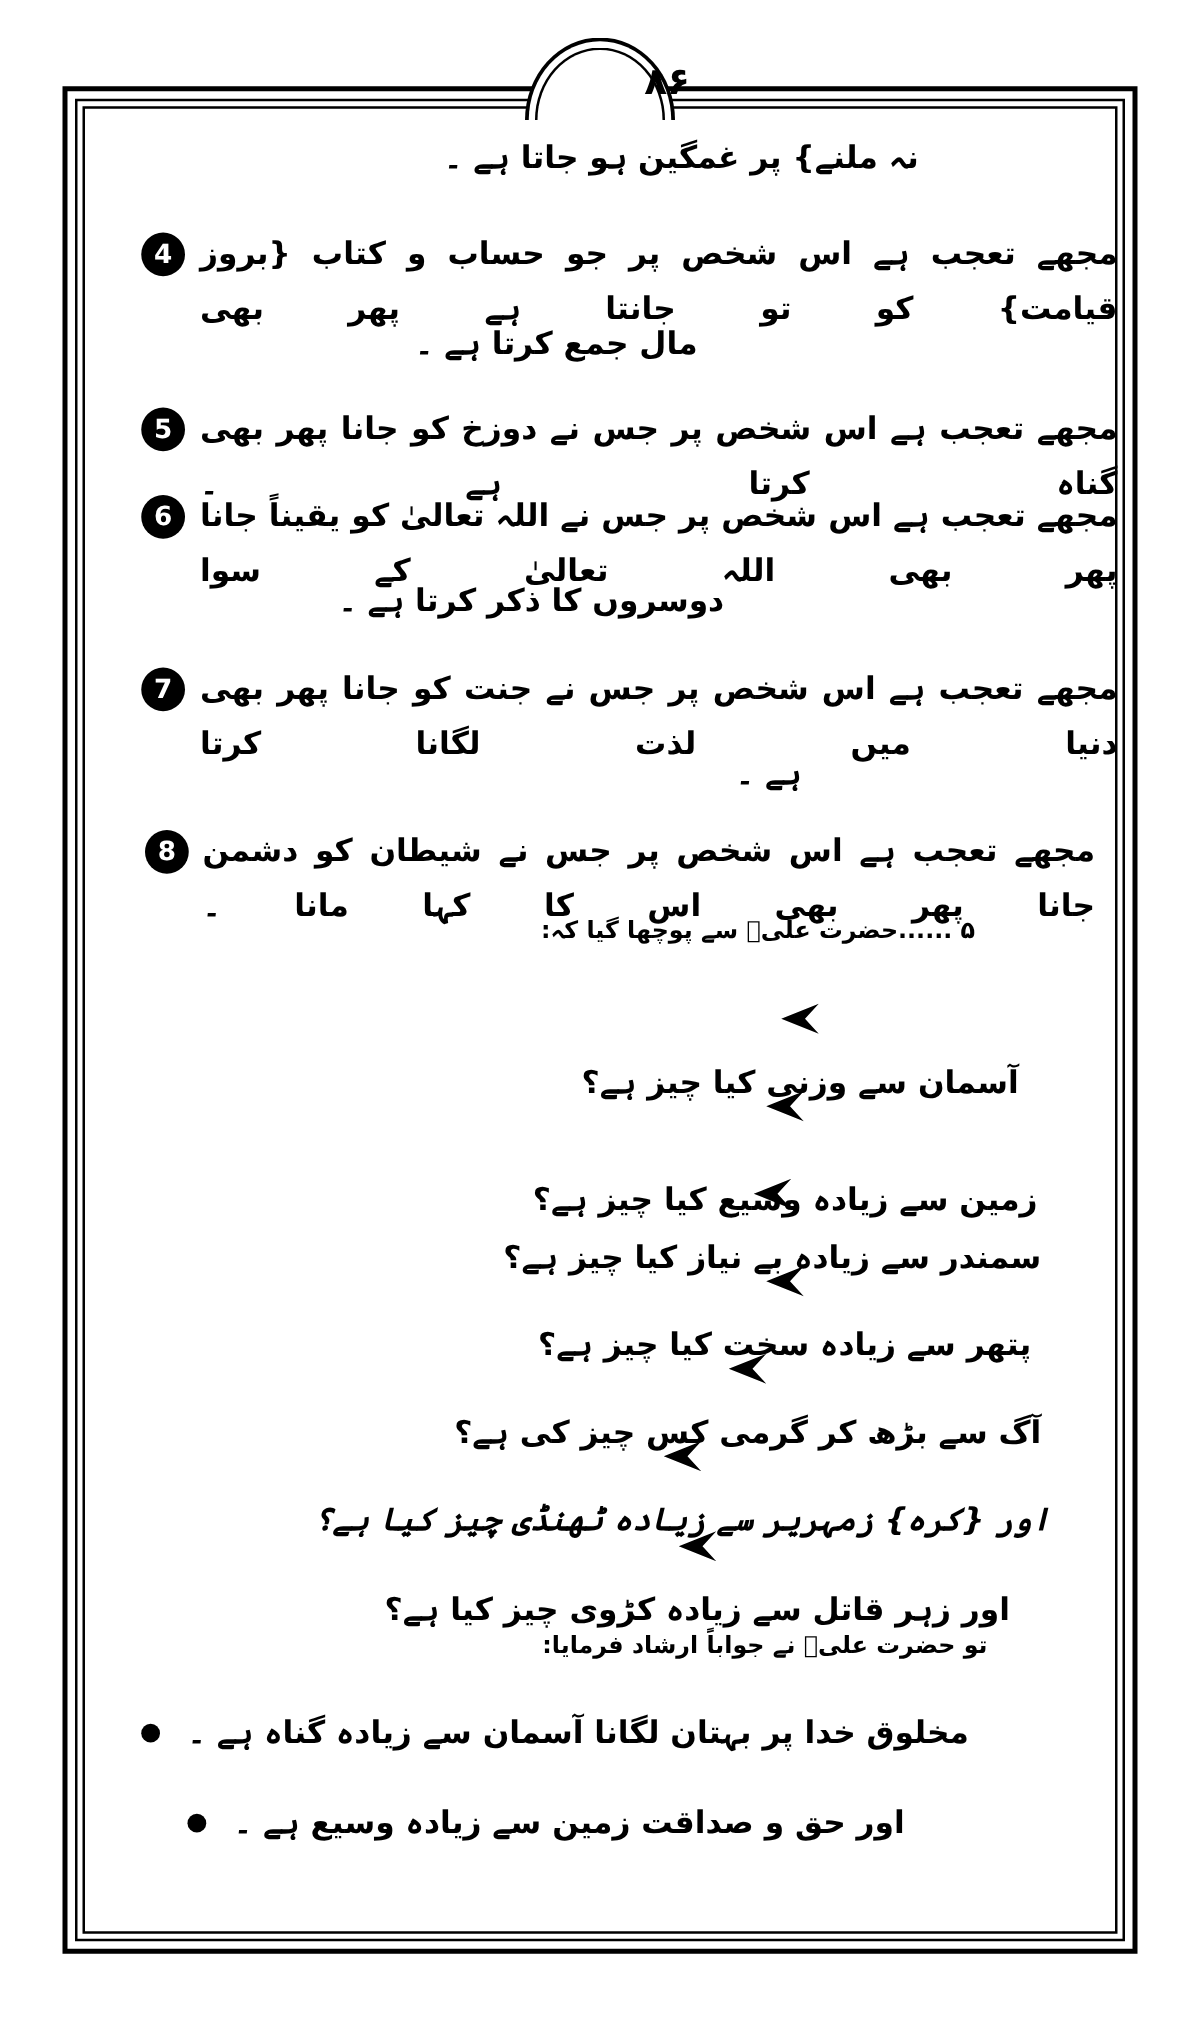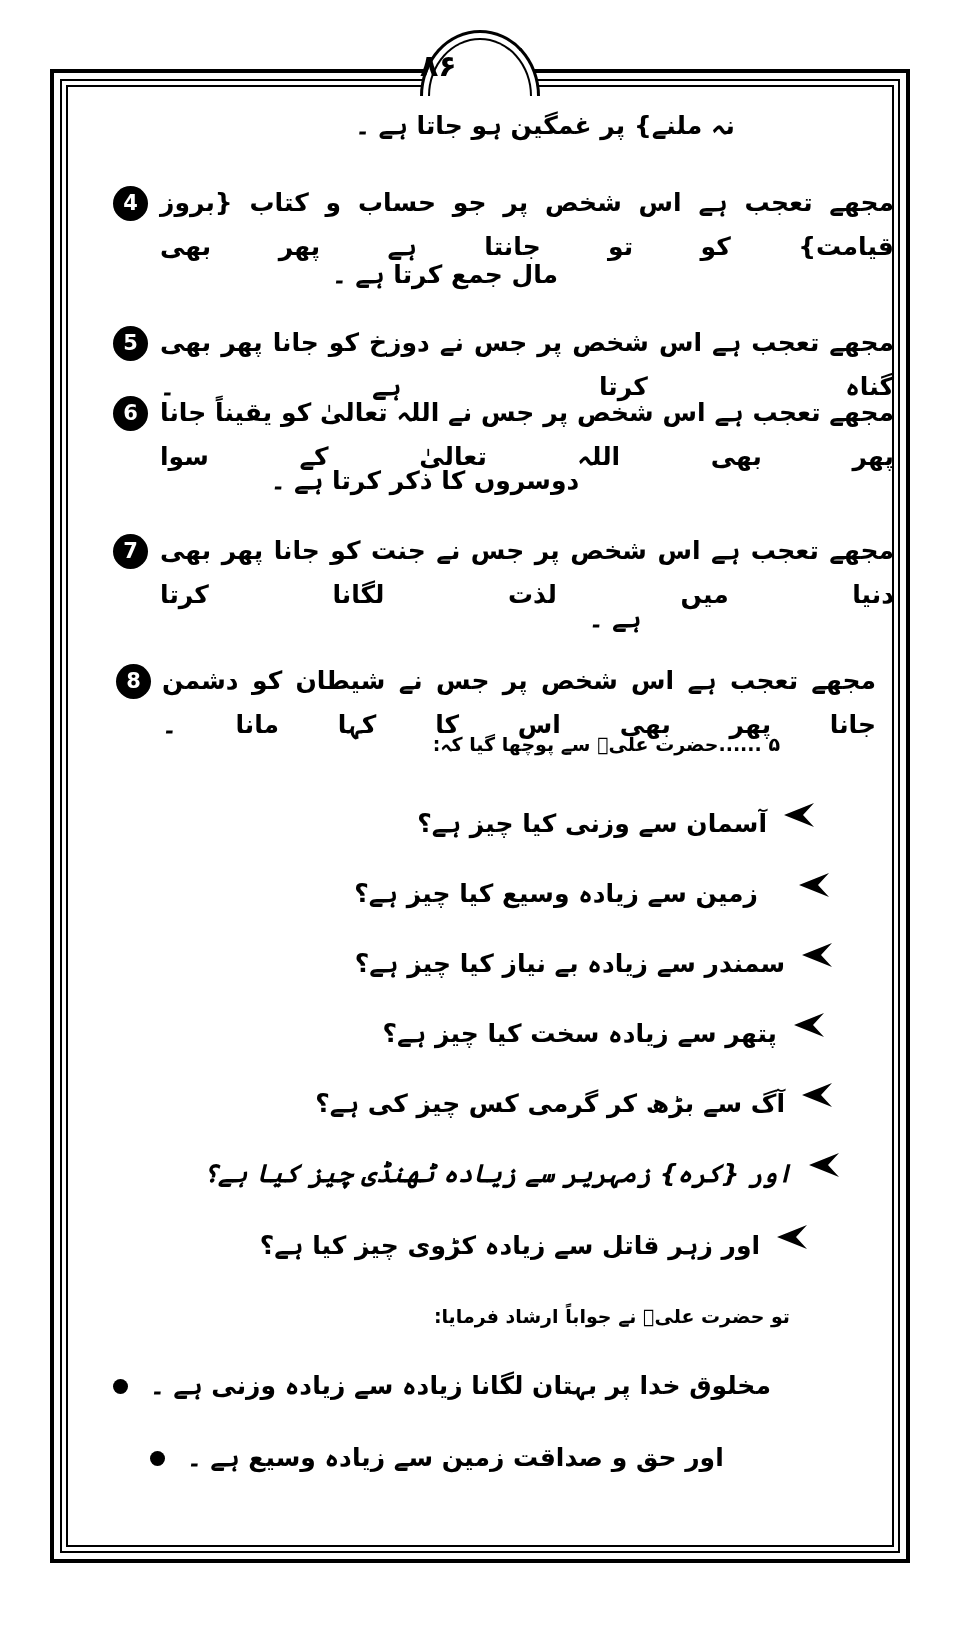--- a/index.html
+++ b/index.html
@@ -12,41 +12,41 @@
   .frame2 { left:60px; top:79px; width:840px; height:1474px; border-width:2px; }
   .frame3 { left:66px; top:85px; width:828px; height:1462px; border-width:2px; }
 
   
   .dome-outer { position:absolute; left:420px; top:30px; width:120px; height:66px;
      background:#fff; border:3px solid #000; border-bottom:none;
      border-radius:60px 60px 0 0 / 66px 66px 0 0; z-index:3; }
   .dome-inner { position:absolute; left:428px; top:38px; width:104px; height:58px;
      background:#fff; border:2px solid #000; border-bottom:none;
      border-radius:52px 52px 0 0 / 58px 58px 0 0; z-index:4; }
-  .page-num { position:absolute; left:420px; top:48px; width:120px; z-index:5;
-     text-align:left; font-size:30px; font-weight:bold; }
+  .page-num { position:absolute; left:432px; top:48px; width:120px; z-index:5;
+     text-align:right; font-size:30px; font-weight:bold; }
 
   
   .uline { position:absolute; direction:rtl; font-size:25px; font-weight:bold;
      line-height:44px; white-space:nowrap; z-index:2; }
   .ujust { position:absolute; direction:rtl; font-size:25px; font-weight:bold;
      line-height:44px; text-align:justify; text-align-last:justify; z-index:2; }
   .ucenter { position:absolute; direction:rtl; font-size:25px; font-weight:bold;
      line-height:44px; text-align:center; z-index:2; }
   .uright { position:absolute; direction:rtl; font-size:19px; font-weight:bold;
      line-height:44px; text-align:right; white-space:nowrap; z-index:2; }
 
   
   .num-circle { position:absolute; width:35px; height:35px; background:#000; color:#fff;
      border-radius:50%; text-align:center; line-height:35px; font-size:21px;
      font-weight:bold; z-index:2; }
 
   
-  .q-row { position:absolute; direction:rtl; display:flex; align-items:flex-start;
-     gap:16px; z-index:2; }
+  .q-row { position:absolute; direction:rtl; display:flex; align-items:center;
+     gap:16px; z-index:2;flex-direction:column; }
   .q-row .arrow { flex:0 0 auto; display:block; }
   .q-row .q-text { direction:rtl; font-size:25px; font-weight:bold;
      line-height:44px; white-space:nowrap; }
 
   
   .dot { position:absolute; width:15px; height:15px; background:#000;
      border-radius:50%; z-index:2; }
 </style>
 </head>
 <body>
@@ -120,16 +120,16 @@
 <div class="q-row" style="top:1224px; right:152px;">
   <svg class="arrow" width="32" height="26" viewBox="0 0 32 26">
       <path d="M1 13 L31 1 L20 13 L31 25 Z" fill="#000"></path>
     </svg>
   <span class="q-text">اور زہر قاتل سے زیادہ کڑوی چیز کیا ہے؟</span>
 </div>
 
 <div class="uright" style="top:1294px; right:170px;">تو حضرت علیؓ نے جواباً ارشاد فرمایا:</div>
 
 <div class="dot" style="left:113px; top:1379px;"></div>
-<div class="uline" style="left:150px; top:1364px;">مخلوق خدا پر بہتان لگانا زیادہ سے زیادہ وزنی ہے ۔</div>
+<div class="uline" style="left:150px; top:1364px;">مخلوق خدا پر بہتان لگانا آسمان سے زیادہ گناہ ہے ۔</div>
 
 <div class="dot" style="left:150px; top:1451px;"></div>
 <div class="uline" style="left:187px; top:1436px;">اور حق و صداقت زمین سے زیادہ وسیع ہے ۔</div>
 
 </body></html>

